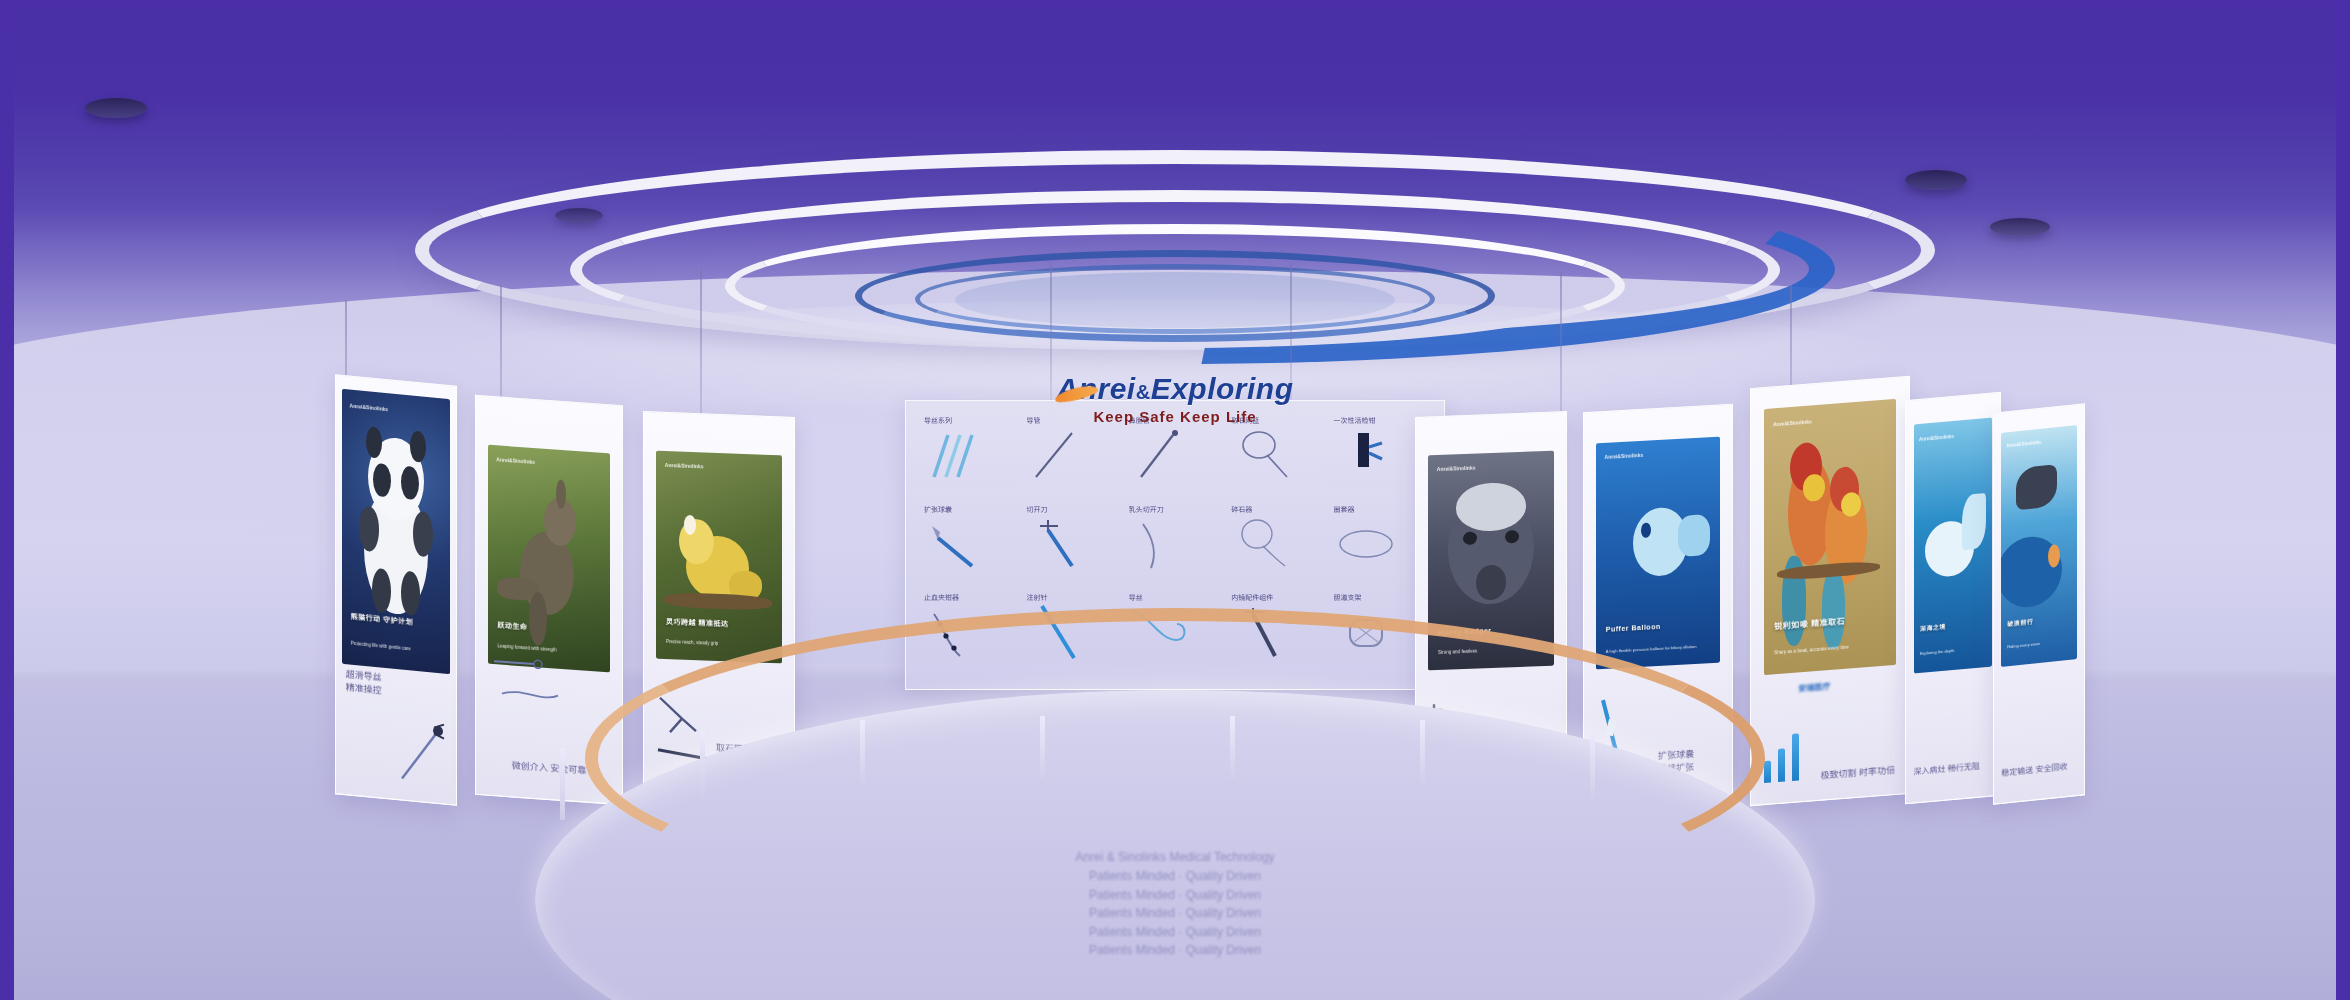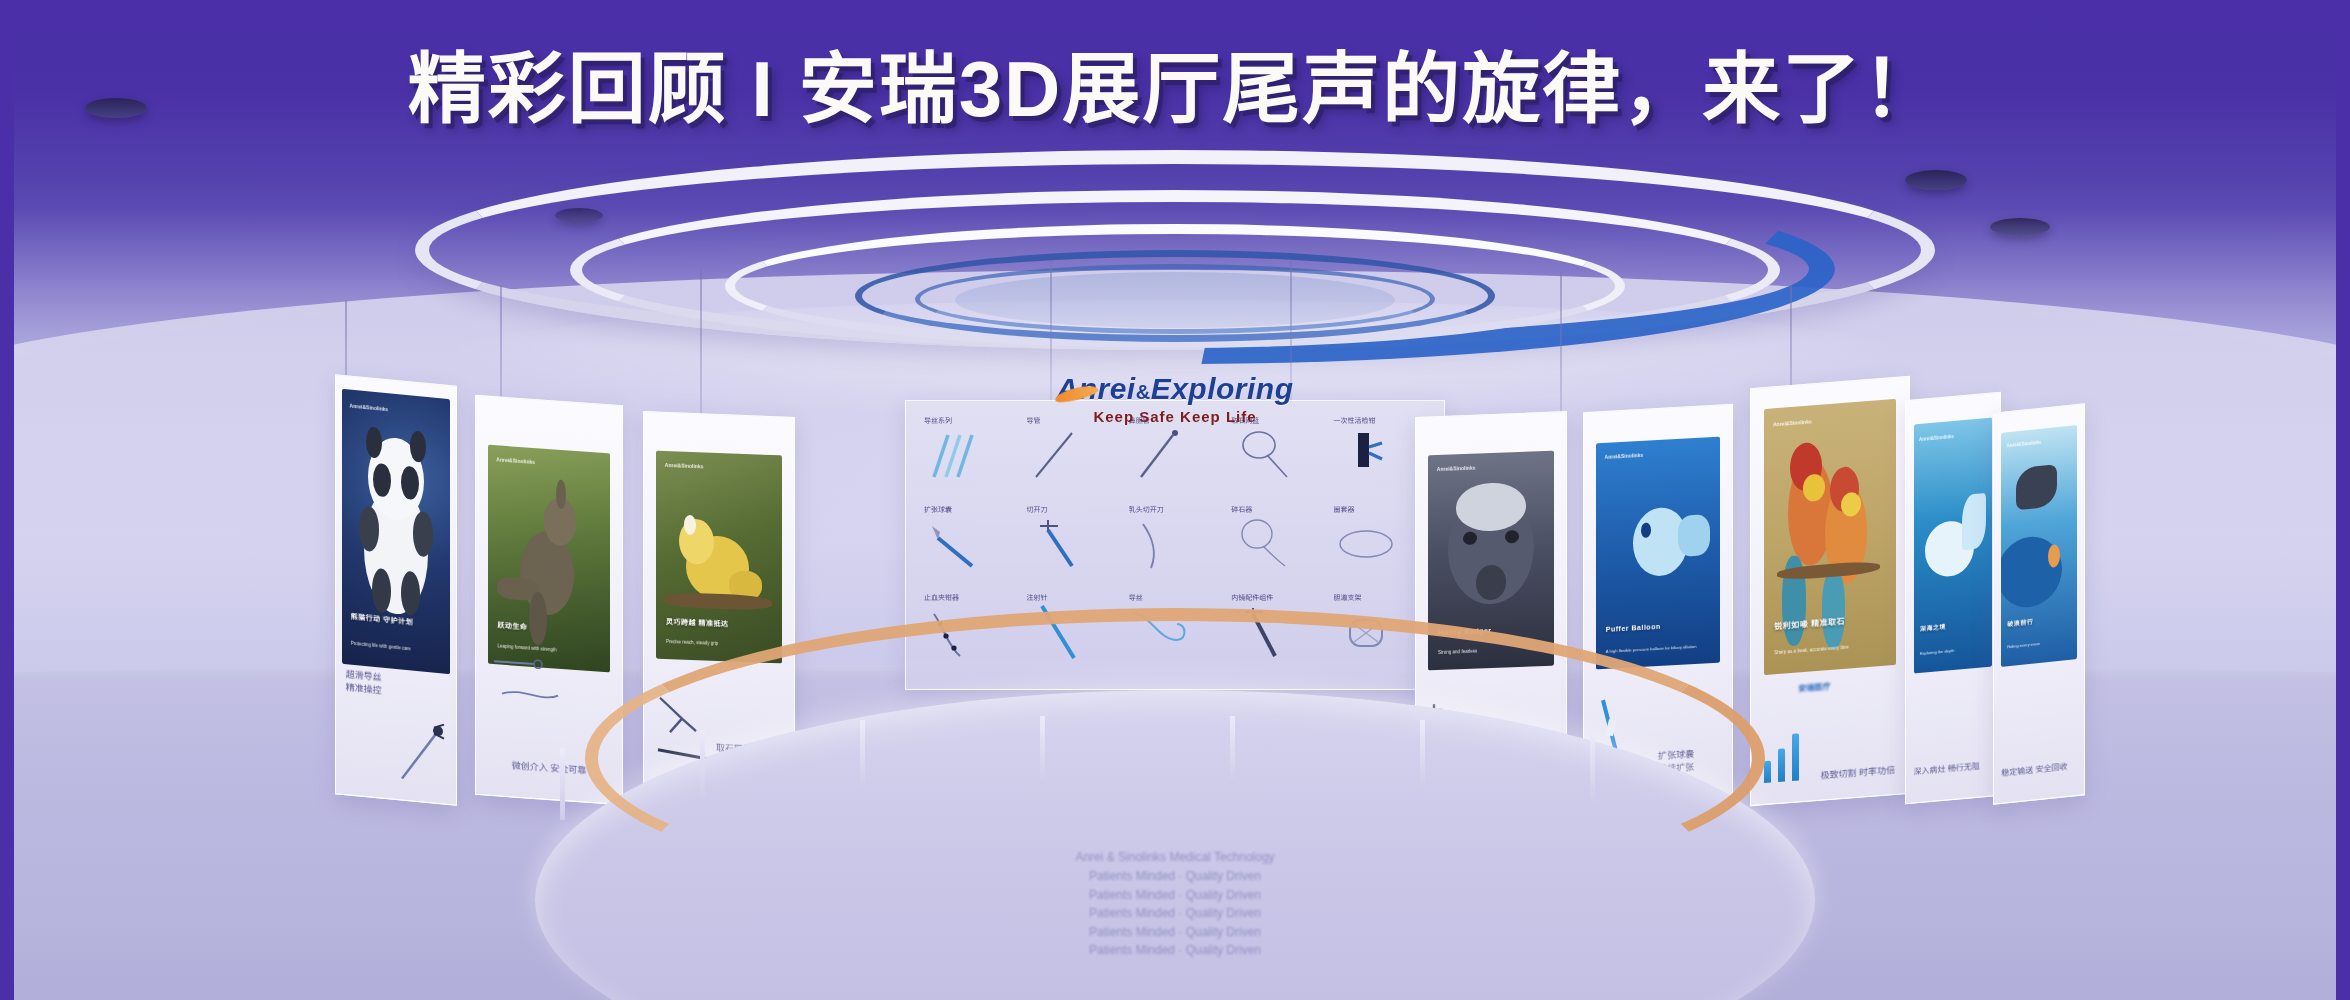--- a/index.html
+++ b/index.html
@@ -577,17 +577,16 @@
 
   <div class="stage-text">
     <div>Anrei &amp; Sinolinks Medical Technology</div>
     <div>Patients  Minded  ·  Quality  Driven</div>
     <div>Patients  Minded  ·  Quality  Driven</div>
     <div>Patients  Minded  ·  Quality  Driven</div>
     <div>Patients  Minded  ·  Quality  Driven</div>
     <div>Patients  Minded  ·  Quality  Driven</div>
   </div>
 
-  <div class="title">精彩回顾 I 安瑞3D展厅尾声的旋律，来了！</div>
 
   <div class="edge l"></div>
   <div class="edge r"></div>
 </div>
 
 </body></html>

